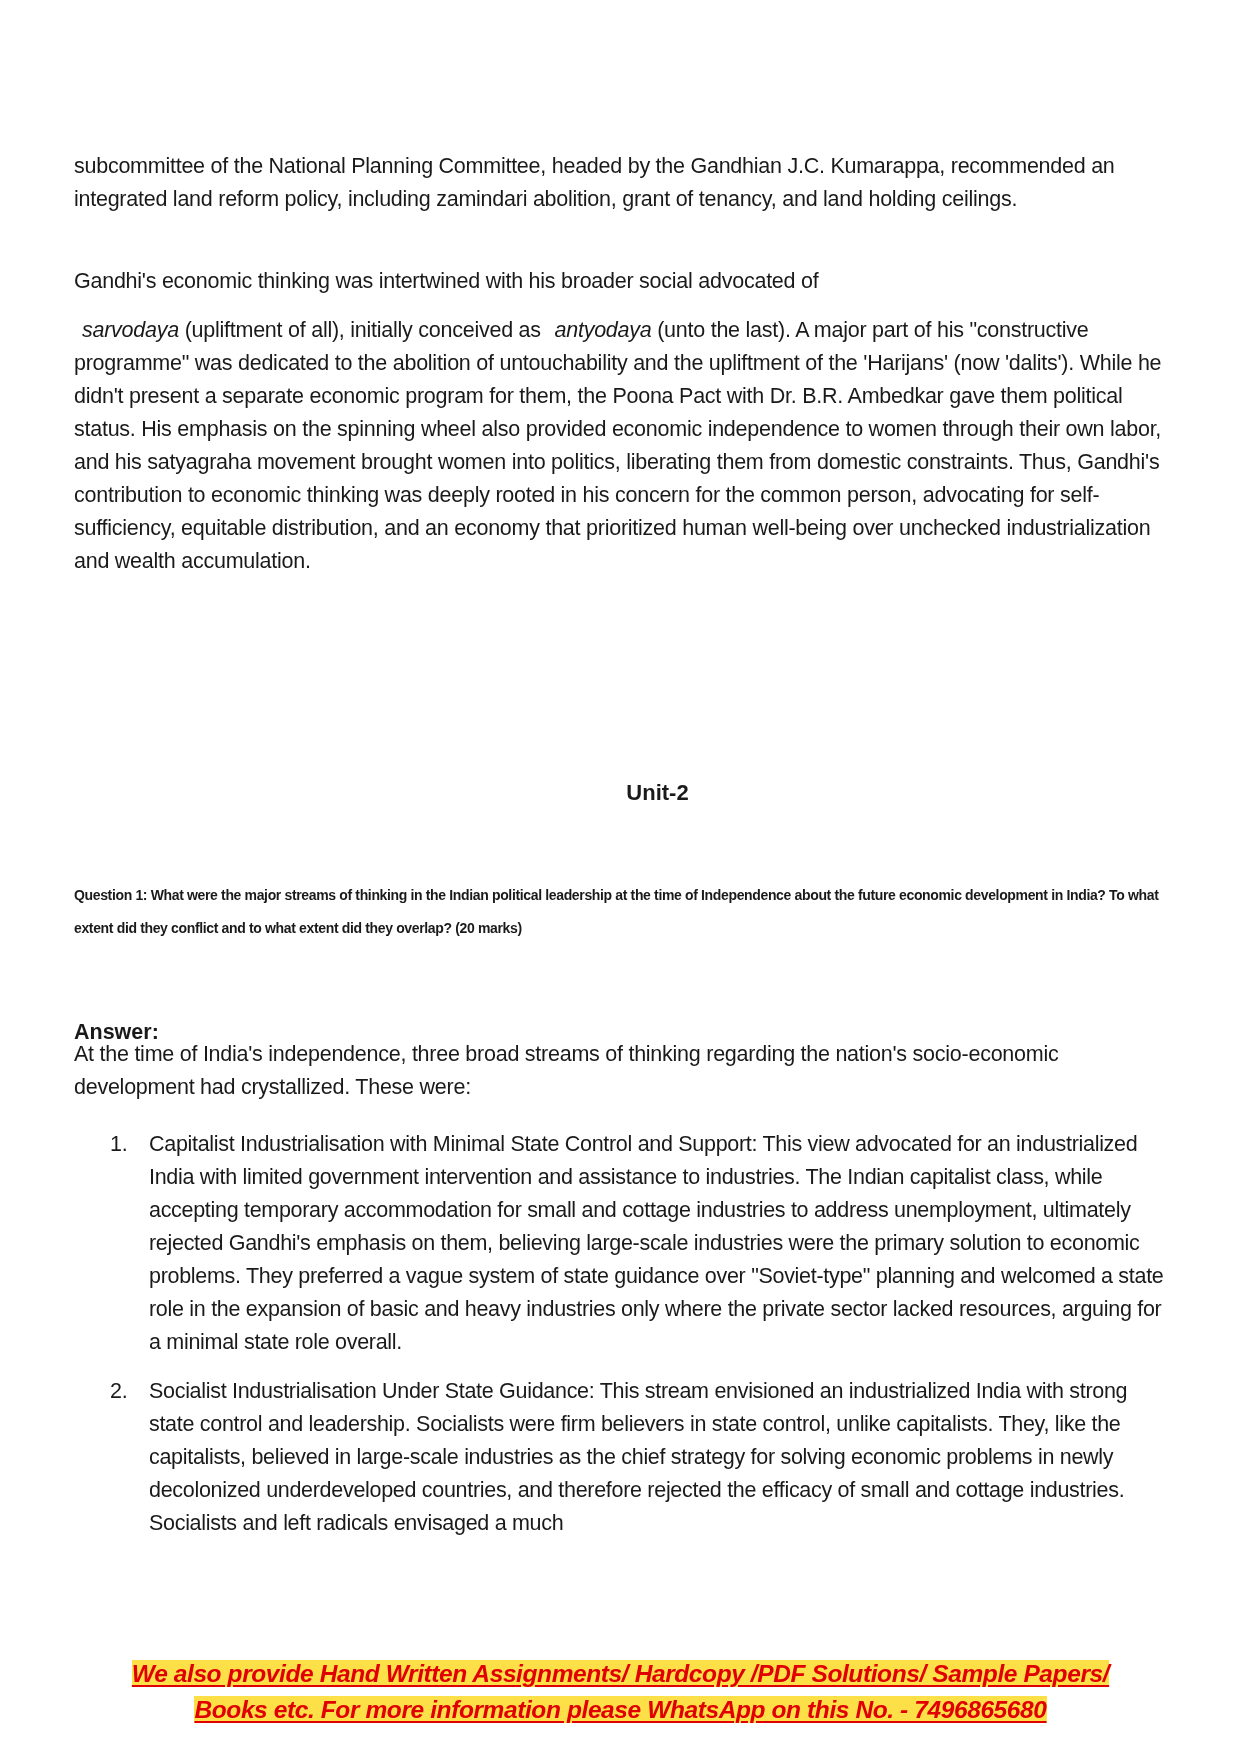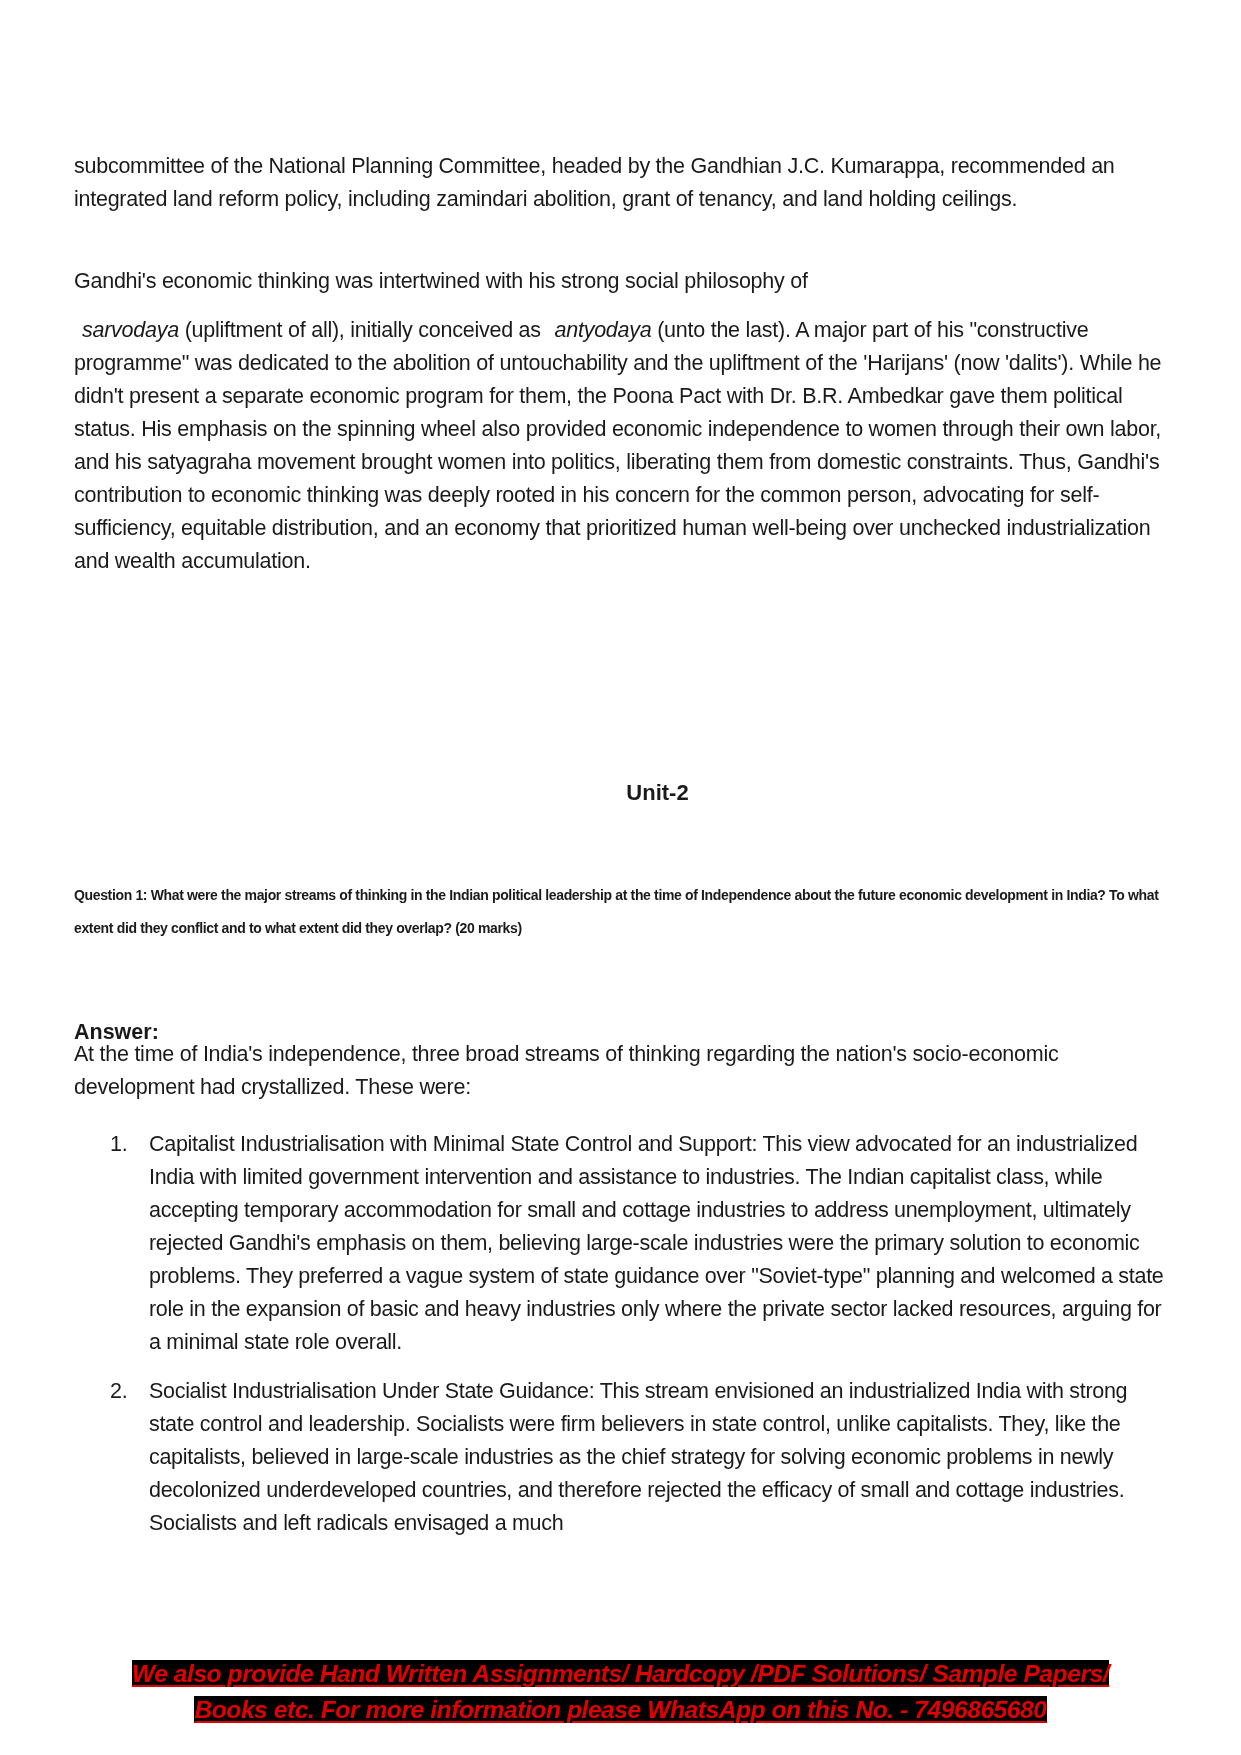--- a/index.html
+++ b/index.html
@@ -18,32 +18,32 @@
   .answer-label { position: absolute; top: 1016px; left: 74px; font-weight: bold; font-size: 21.5px; line-height: 33px; }
   .intro { top: 1038px; }
   .list { position: absolute; left: 74px; width: 1090px; top: 1128px; margin: 0; padding: 0; list-style: none;
           font-size: 21.5px; line-height: 33px; letter-spacing: -0.3px; }
   .list li { position: relative; padding-left: 75px; margin-bottom: 16px; }
   .list .num { position: absolute; left: 36px; top: 0; }
   .list b { font-weight: normal; }
   .footer { position: absolute; top: 1656px; left: 0; width: 1241px; text-align: center;
             font-style: italic; font-weight: bold; font-size: 24.5px; line-height: 36px; color: #e00000;
             letter-spacing: -0.4px; }
-  .footer span { background: #000000; text-decoration: underline; text-decoration-color: #e00000;
+  .footer span { background: #fde047; text-decoration: underline; text-decoration-color: #e00000;
                  text-decoration-thickness: 2px; text-underline-offset: 3px; }
   i { font-style: italic; margin-left: 8px; }
 </style>
 </head>
 <body>
 
 <div class="page">
 
   <div class="text p1">subcommittee of the National Planning Committee, headed by the Gandhian J.C. Kumarappa, recommended an integrated land reform policy, including zamindari abolition, grant of tenancy, and land holding ceilings.</div>
 
-  <div class="text p2">Gandhi's economic thinking was intertwined with his strong social philosophy of</div>
+  <div class="text p2">Gandhi's economic thinking was intertwined with his broader social advocated of</div>
 
   <div class="text p3">
     <i>sarvodaya</i><span> (upliftment of all), initially conceived as </span><i>antyodaya</i><span> (unto the last). A major part of his "constructive programme" was dedicated to the abolition of untouchability and the upliftment of the 'Harijans' (now 'dalits'). While he didn't present a separate economic program for them, the Poona Pact with Dr. B.R. Ambedkar gave them political status. His emphasis on the spinning wheel also provided economic independence to women through their own labor, and his satyagraha movement brought women into politics, liberating them from domestic constraints. Thus, Gandhi's contribution to economic thinking was deeply rooted in his concern for the common person, advocating for self-sufficiency, equitable distribution, and an economy that prioritized human well-being over unchecked industrialization and wealth accumulation.</span>
   </div>
 
   <div class="unit">Unit-2</div>
 
   <div class="question">Question 1: What were the major streams of thinking in the Indian political leadership at the time of Independence about the future economic development in India? To what extent did they conflict and to what extent did they overlap? (20 marks)</div>
 
   <div class="answer-label">Answer:</div>

